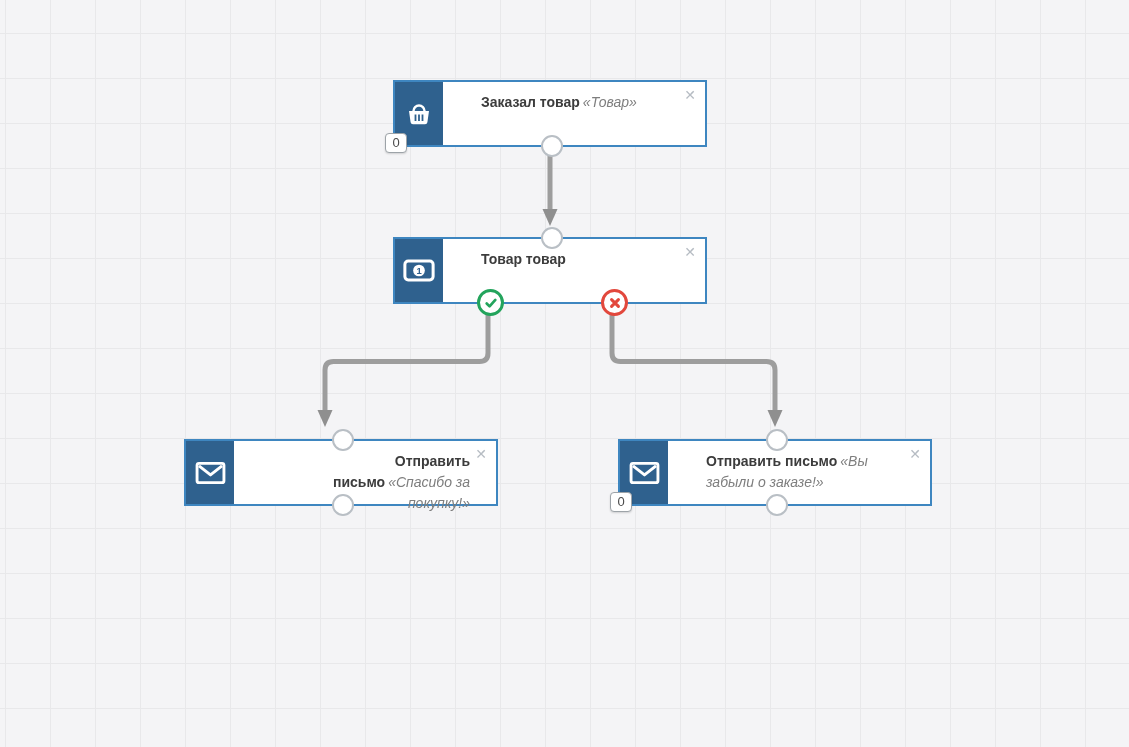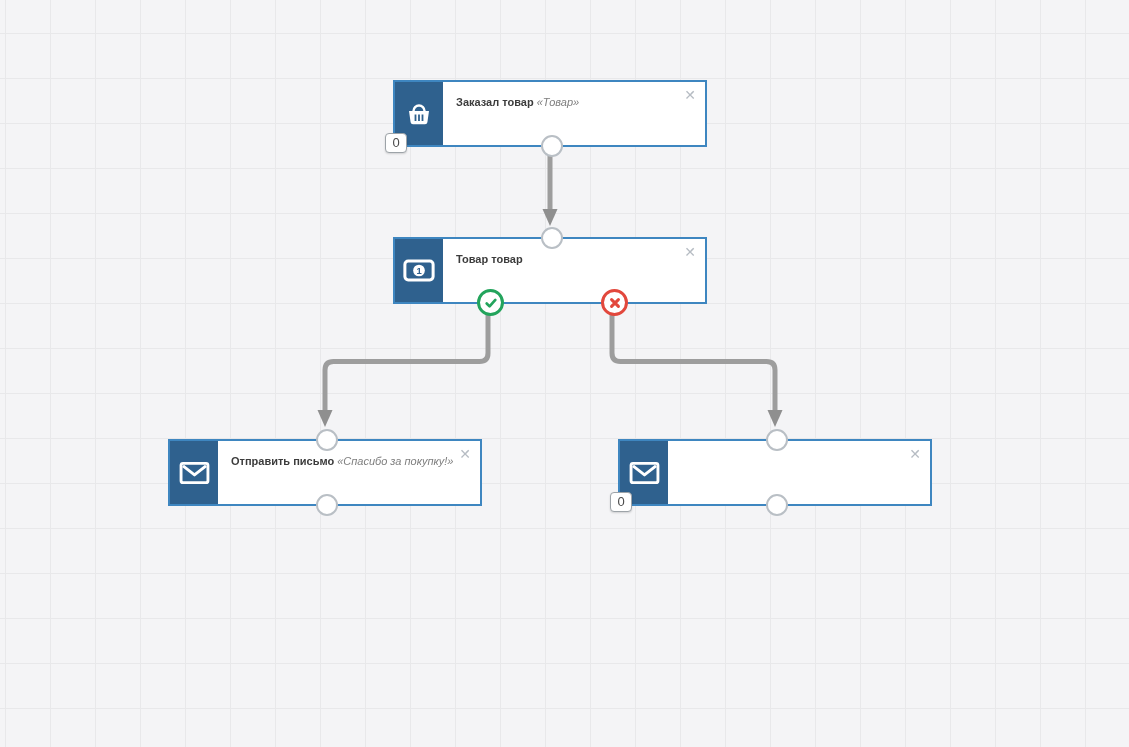--- a/index.html
+++ b/index.html
@@ -22,21 +22,21 @@
   .node{
     position:absolute;width:314px;height:67px;box-sizing:border-box;
     background:#fff;border:2px solid #3e86c0;display:flex;z-index:2;
   }
   .iconblock{
     width:48px;flex:0 0 48px;background:#2f618e;
     display:flex;align-items:center;justify-content:center;
   }
   .content{
     flex:1;padding:10px 26px 8px 13px;
-    font-size:11px;line-height:21px;color:#3c3c3c;
+    font-size:14px;line-height:21px;color:#3c3c3c;margin-left:25px;
   }
   .title{font-weight:bold;}
   .subtitle{font-style:italic;color:#7e7e7e;margin-left:3px;}
   .close{
     position:absolute;top:5px;right:9px;
     font-size:14px;font-weight:bold;color:#b6bcc3;cursor:pointer;z-index:4;
   }
   .badge{
     position:absolute;left:-10px;bottom:-8px;z-index:5;
     background:#fff;border:1px solid #9da3a8;border-radius:4px;
@@ -111,21 +111,21 @@
         <path d="M5.2 10.6 l3.2 3.2 L14.8 6.6" stroke="#23a45c" stroke-width="3" fill="none" stroke-linecap="round" stroke-linejoin="round"></path>
       </svg>
     </span>
     <span class="port big error">
       <svg width="18" height="18" viewBox="0 0 20 20">
         <path d="M6.2 6.2 L13.8 13.8 M13.8 6.2 L6.2 13.8" stroke="#e2483d" stroke-width="3.4" stroke-linecap="round" fill="none"></path>
       </svg>
     </span>
   </div>
 
-  <div class="node" style="left:168px;top:439px;">
+  <div class="node" style="left:184px;top:439px;text-align:right;">
     <div class="iconblock">
       <svg width="31" height="24" viewBox="0 0 32 25">
         <rect x="2" y="2.5" width="28" height="20" rx="2" fill="none" stroke="#fff" stroke-width="3"></rect>
         <path d="M4 5 L16 14.5 L28 5" fill="none" stroke="#fff" stroke-width="3" stroke-linejoin="round"></path>
       </svg>
     </div>
     <div class="content">
       <span class="title">Отправить письмо</span><span class="subtitle">«Спасибо за покупку!»</span>
     </div>
     <span class="close">✕</span>
@@ -133,19 +133,22 @@
     <span class="port out"></span>
   </div>
 
   <div class="node" style="left:618px;top:439px;">
     <div class="iconblock">
       <svg width="31" height="24" viewBox="0 0 32 25">
         <rect x="2" y="2.5" width="28" height="20" rx="2" fill="none" stroke="#fff" stroke-width="3"></rect>
         <path d="M4 5 L16 14.5 L28 5" fill="none" stroke="#fff" stroke-width="3" stroke-linejoin="round"></path>
       </svg>
     </div>
+    <div class="content">
+      <span class="title">Отправить письмо</span><span class="subtitle">«Вы забыли о заказе!»</span>
+    </div>
     <span class="close">✕</span>
     <span class="badge">0</span>
     <span class="port in"></span>
     <span class="port out"></span>
   </div>
 
 </div>
 
 </body></html>

